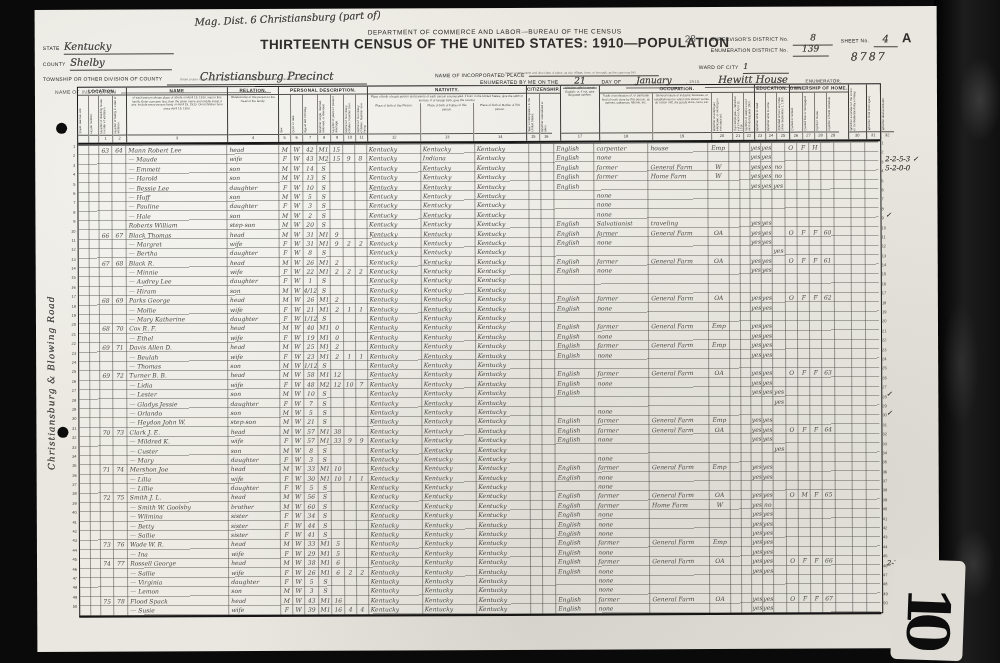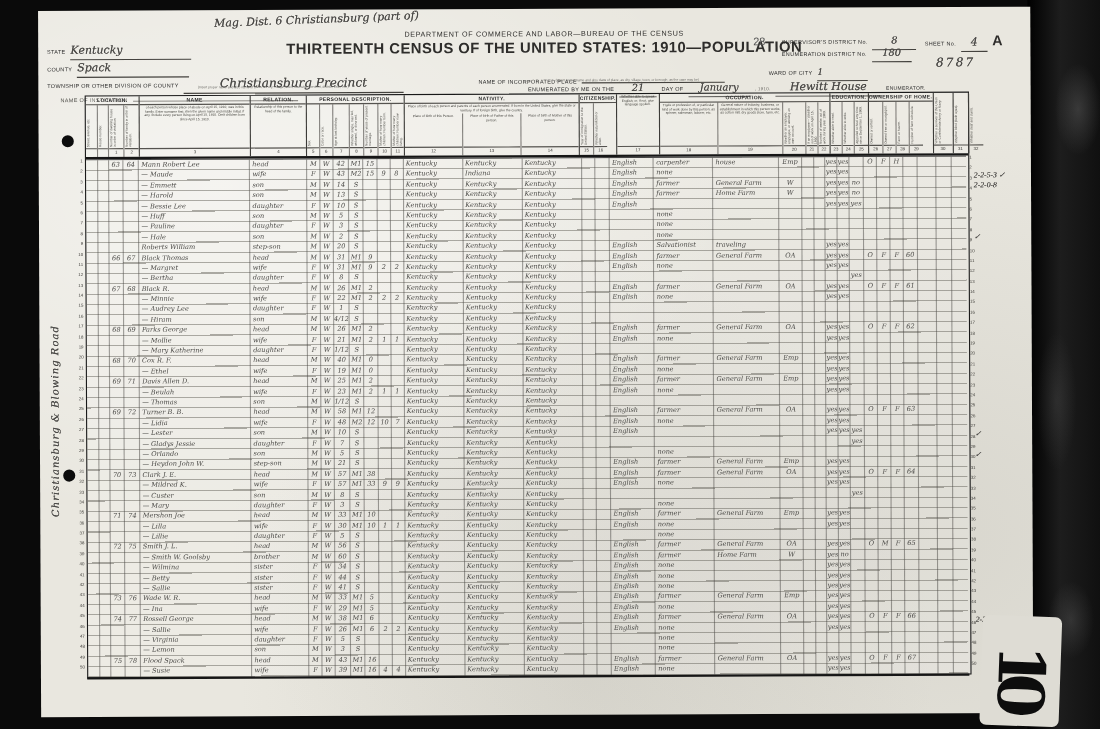--- a/index.html
+++ b/index.html
@@ -51,21 +51,21 @@
   .c:last-child{border-right:none;}
   .c.cl{text-align:left;padding-left:2px;}
   .c.cname{overflow:visible;}
   .row:nth-child(odd) .c{transform:none;}
   .row .c{font-family:"DejaVu Serif",serif;font-style:italic;color:#4b4a47;}
   .margincol{position:absolute;top:132px;width:12px;font-size:4px;color:#3a3935;}
   .margincol span{display:block;height:9.4px;line-height:9.4px;}
   #lmargin{left:28px;text-align:right;}
   #rmargin{left:846px;text-align:left;}
   #marks{position:absolute;left:846px;top:132px;width:56px;height:470px;}
-  .mark{position:absolute;font-size:7px;white-space:nowrap;font-family:Liberation Serif, serif;}
+  .mark{position:absolute;font-size:7px;white-space:nowrap;}
   .roadname{position:absolute;left:10px;top:150px;height:310px;writing-mode:vertical-rl;
     transform:rotate(180deg);font-size:9px;letter-spacing:1px;}
   .bottomrule{position:absolute;left:42px;width:802px;height:2px;background:#161616;}
   
   .roll{position:absolute;left:892px;top:560px;width:72px;height:100px;background:#dedcd4;
     transform:rotate(2deg);border-radius:6px;display:flex;align-items:center;justify-content:center;}
   .roll span{writing-mode:vertical-rl;font-family:"DejaVu Serif",serif;font-weight:bold;
     font-size:58px;line-height:60px;color:#0d0d0d;letter-spacing:-14px;padding-top:4px;}
 </style>
 </head>
@@ -83,21 +83,21 @@
   <div class="abs print" style="left:250px;top:20px;width:420px;text-align:center;font-size:6.5px;letter-spacing:.6px;">DEPARTMENT OF COMMERCE AND LABOR—BUREAU OF THE CENSUS</div>
   <div class="abs print" style="left:180px;top:28px;width:560px;text-align:center;font-size:13.5px;font-weight:bold;letter-spacing:.4px;">THIRTEENTH CENSUS OF THE UNITED STATES: 1910—POPULATION</div>
   <div class="abs" style="left:650px;top:26px;font-size:10px;color:#555;">28</div>
 
   <div class="abs" style="left:8px;top:26px;">
     <span class="lbl">STATE</span>
     <span class="blank" style="width:110px;"><span class="hw" style="font-size:10px;">Kentucky</span></span>
   </div>
   <div class="abs" style="left:8px;top:42px;">
     <span class="lbl">COUNTY</span>
-    <span class="blank" style="width:102px;"><span class="hw" style="font-size:10px;">Spack</span></span>
+    <span class="blank" style="width:102px;"><span class="hw" style="font-size:10px;">Shelby</span></span>
   </div>
 
   <div class="abs" style="left:8px;top:57px;">
     <span class="lbl" style="font-size:5px;">TOWNSHIP OR OTHER DIVISION OF COUNTY</span>
     <span class="blank" style="width:200px;text-align:center;"><span class="hw" style="font-size:11px;">Christiansburg Precinct</span></span>
   </div>
   <div class="abs tiny" style="left:145px;top:68px;width:220px;overflow:hidden;">(Insert proper name and also name of class, as city, village, town, township, precinct, district, beat, etc.)</div>
 
   <div class="abs" style="left:400px;top:55px;">
     <span class="lbl" style="font-size:5px;">NAME OF INCORPORATED PLACE</span>
@@ -123,21 +123,21 @@
     <span class="blank" style="width:96px;text-align:center;"><span class="hw" style="font-size:10px;">Hewitt House</span></span>
     <span class="lbl" style="font-size:4.5px;">ENUMERATOR.</span>
   </div>
 
   <div class="abs" style="left:676px;top:20px;">
     <span class="lbl" style="font-size:5px;">SUPERVISOR'S DISTRICT No.</span>
     <span class="blank" style="width:40px;text-align:center;"><span class="hw" style="font-size:9px;">8</span></span>
   </div>
   <div class="abs" style="left:676px;top:31px;">
     <span class="lbl" style="font-size:5px;">ENUMERATION DISTRICT No.</span>
-    <span class="blank" style="width:36px;text-align:center;"><span class="hw" style="font-size:9px;">180</span></span>
+    <span class="blank" style="width:36px;text-align:center;"><span class="hw" style="font-size:9px;">139</span></span>
   </div>
   <div class="abs" style="left:806px;top:22px;">
     <span class="lbl" style="font-size:5px;">SHEET No.</span>
     <span class="blank" style="width:24px;text-align:center;"><span class="hw" style="font-size:10px;">4</span></span>
     <span class="print" style="font-size:13px;font-weight:bold;">A</span>
   </div>
   <div class="abs hw" style="left:816px;top:44px;font-size:11px;letter-spacing:2px;">8787</div>
 
   <div class="roadname hw">Christiansburg &amp; Blowing Road</div>
 
@@ -240,21 +240,21 @@
       <span>44</span>
       <span>45</span>
       <span>46</span>
       <span>47</span>
       <span>48</span>
       <span>49</span>
       <span>50</span>
     </div>
   <div id="marks">
       <div class="mark hw" style="top: 16.8px; left: 4px;">2-2-5-3 ✓</div>
-      <div class="mark hw" style="top: 26.2px; left: 4px;">2-2-0-8</div>
+      <div class="mark hw" style="top: 26.2px; left: 4px;">5-2-0-0</div>
       <div class="mark hw" style="top: 73.2px; left: 4px;">✓</div>
       <div class="mark hw" style="top: 251.8px; left: 4px;">✓</div>
       <div class="mark hw" style="top: 270.6px; left: 4px;">✓</div>
       <div class="mark hw" style="top: 421px; left: 4px;">2-2</div>
     </div>
 
   <div id="table">
     <div id="thead">
         <div class="grp">
           <div class="gt">LOCATION.</div>

